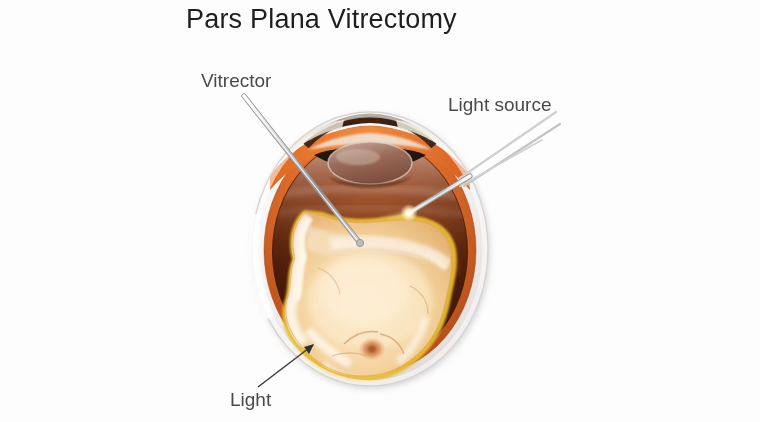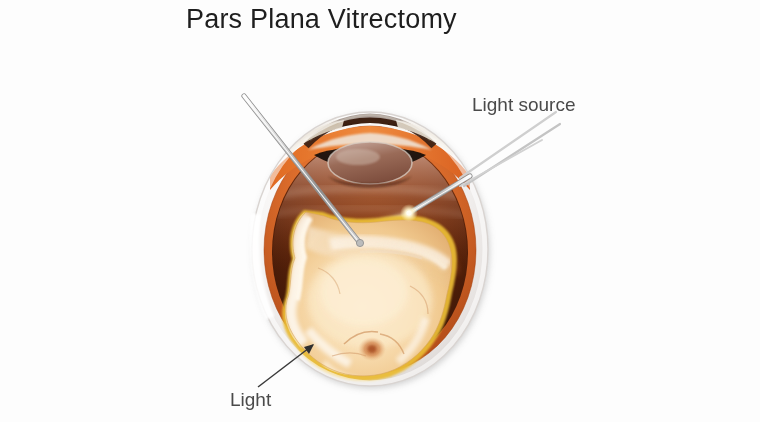--- a/index.html
+++ b/index.html
@@ -16,21 +16,21 @@
     letter-spacing:.2px;line-height:34px;font-weight:400;
     white-space:nowrap;
   }
   
   .title{text-align:left;left:178px;width:400px;}
   .lbl{
     position:absolute;font-size:19px;color:#4a4a4a;
     line-height:22px;white-space:nowrap;font-weight:400;
   }
   #lbl-vitrector{left:193px;top:70px;}
-  #lbl-light{left:464px;top:94px;}
+  #lbl-light{left:440px;top:94px;}
   #lbl-retina{left:222px;top:389px;}
   svg{position:absolute;left:0;top:0;}
   .nosel{user-select:none;}
 </style>
 </head>
 <body>
 
 <div id="stage">
 
   <div class="title nosel">Pars Plana Vitrectomy</div>
@@ -282,16 +282,17 @@
       <circle cx="401" cy="213" r="2.6" fill="#fffdf2"></circle>
     </g>
 
     <g>
 
       <line x1="250" y1="387" x2="305" y2="345" stroke="#3a3a3a" stroke-width="1.5"></line>
       <polygon points="306,344 296,347 301,354" fill="#2f2f2f"></polygon>
     </g>
   </svg>
 
+  <div class="lbl nosel" id="lbl-vitrector">Vitrector</div>
   <div class="lbl nosel" id="lbl-light">Light source</div>
   <div class="lbl nosel" id="lbl-retina">Light</div>
 
 </div>
 
 </body></html>

